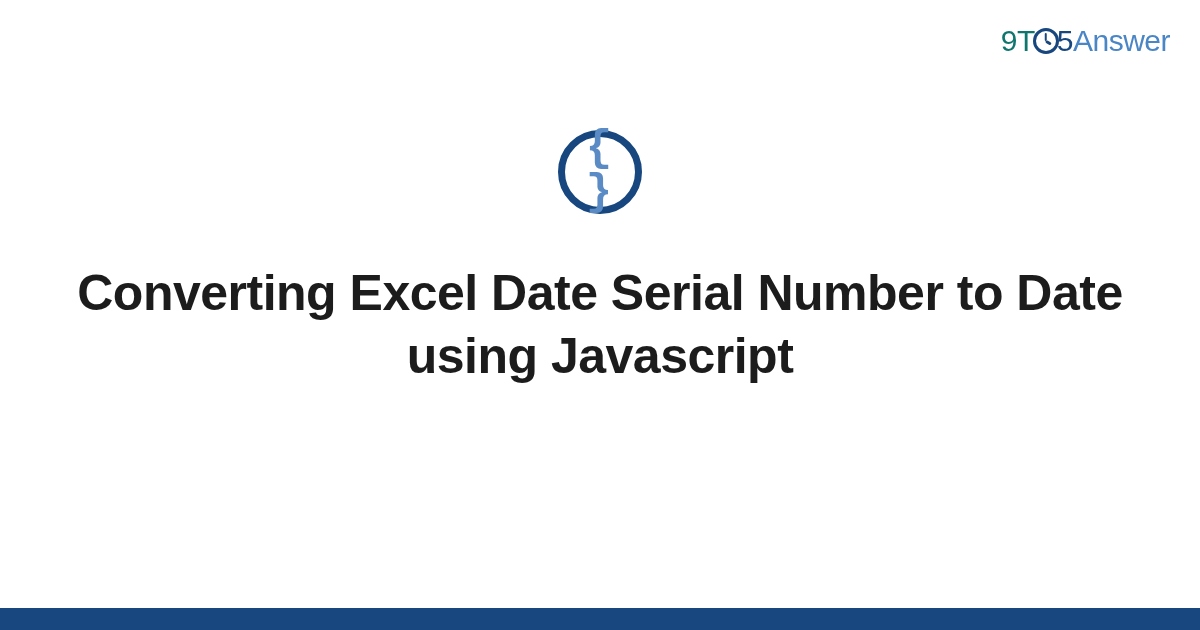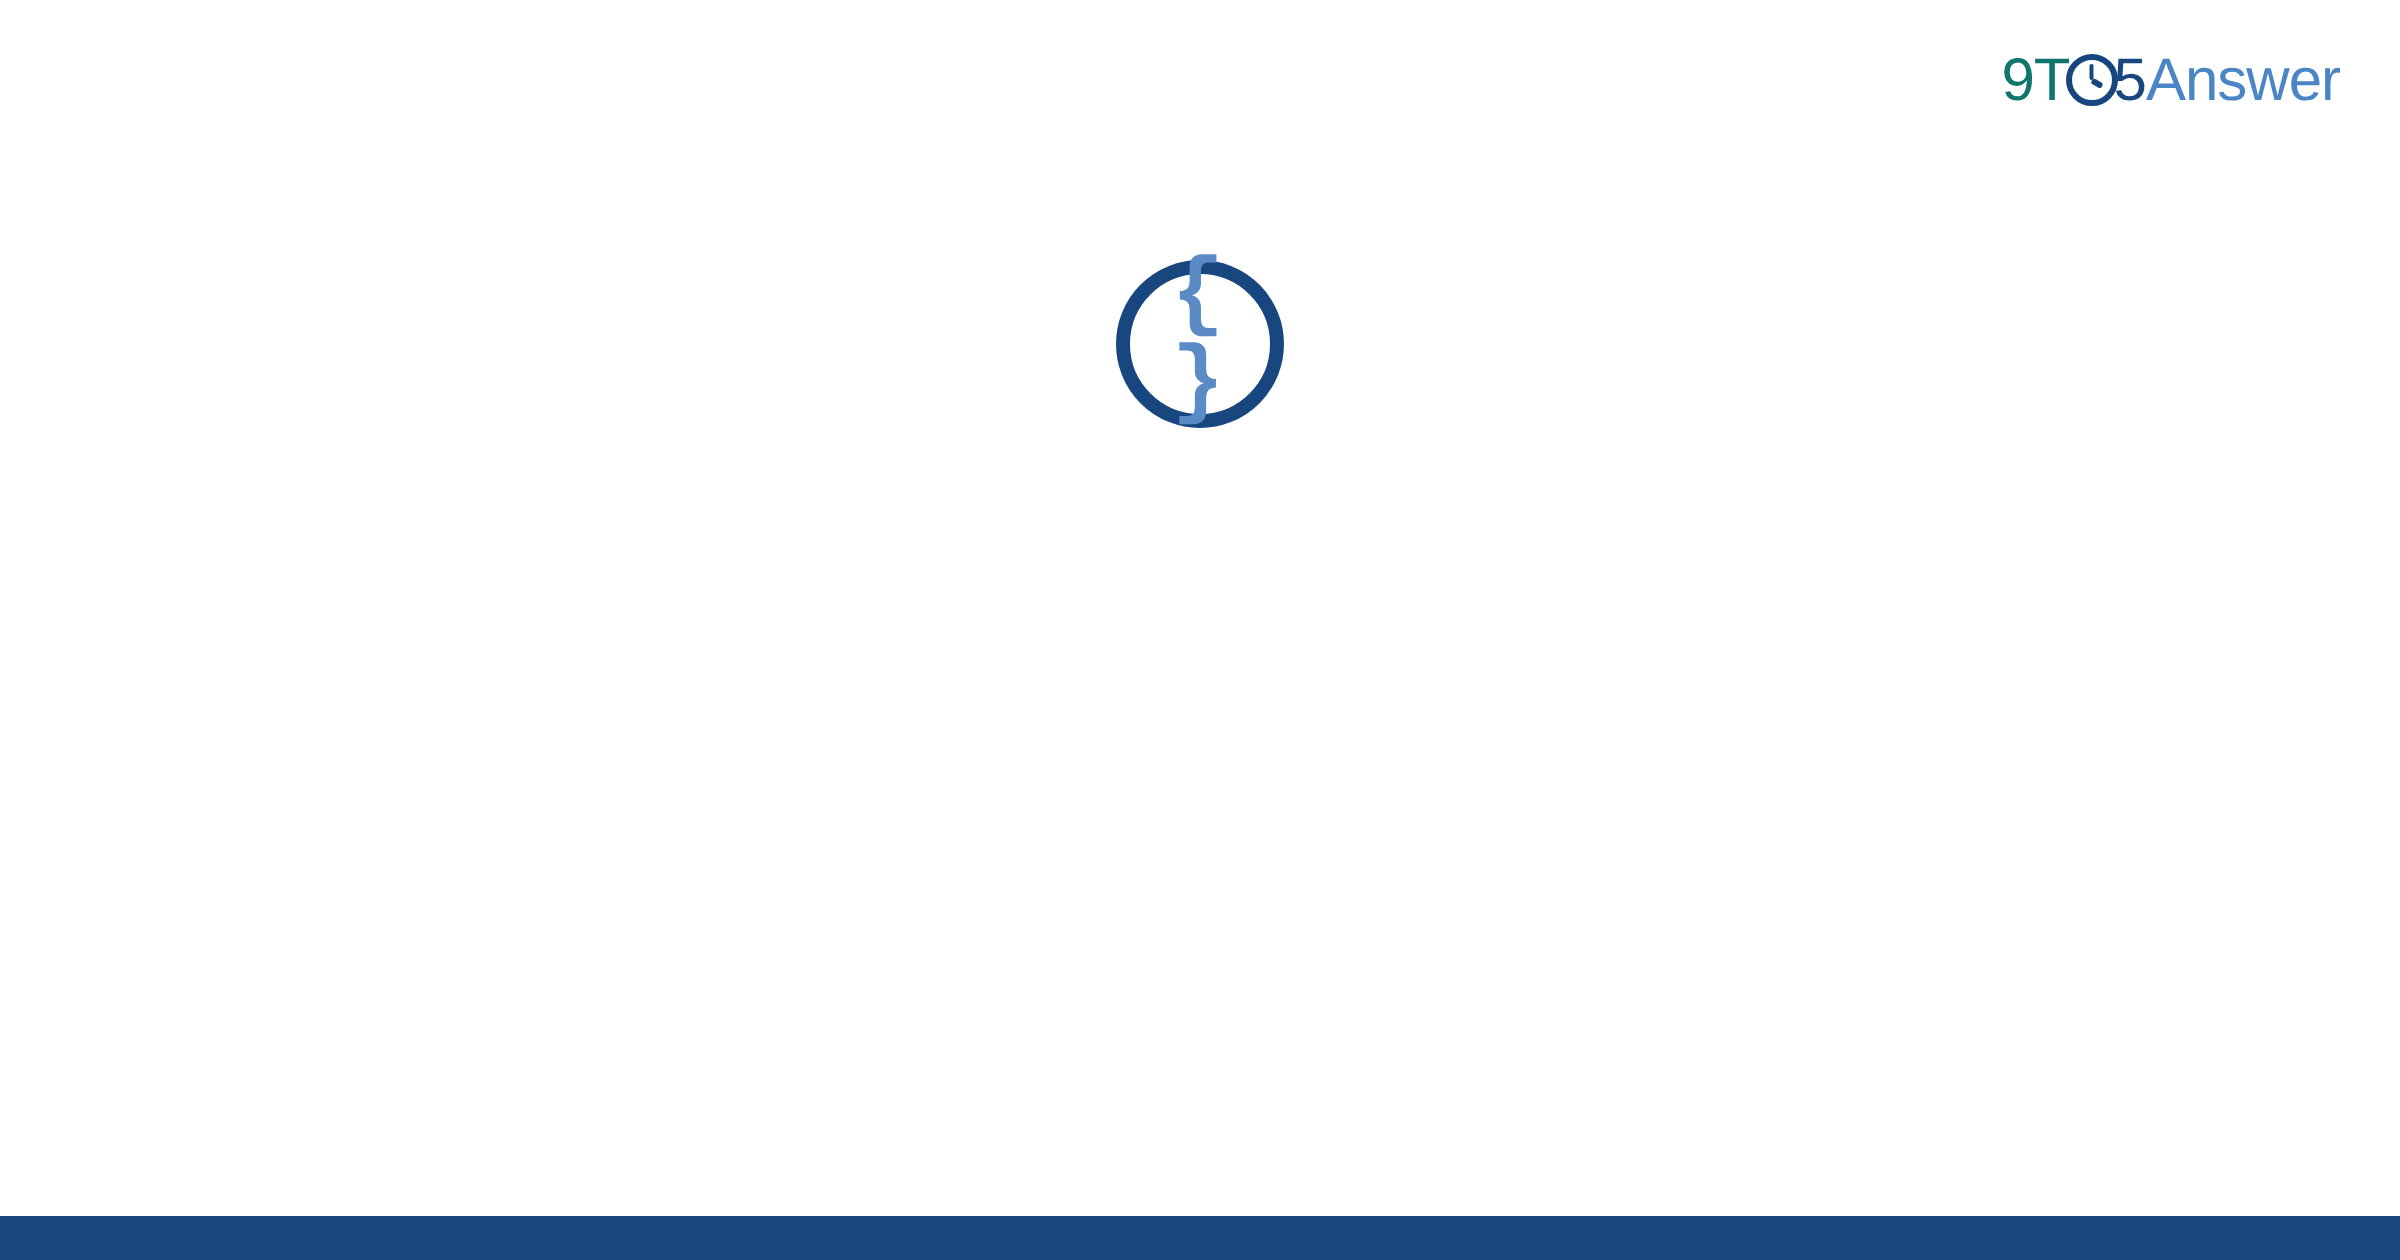--- a/index.html
+++ b/index.html
@@ -117,15 +117,16 @@
 <body>
 
 <div class="header-logo">
   <span class="logo-9t">9T</span><span class="logo-clock"></span><span class="logo-5">5</span><span class="logo-answer">Answer</span>
 </div>
 
 <div class="content">
   <div class="brace-icon">
     <span class="brace-text">{ }</span>
   </div>
+  <h1 class="title">Converting Excel Date Serial Number to Date using Javascript</h1>
 </div>
 
 <div class="footer-bar"></div>
 
 </body></html>

